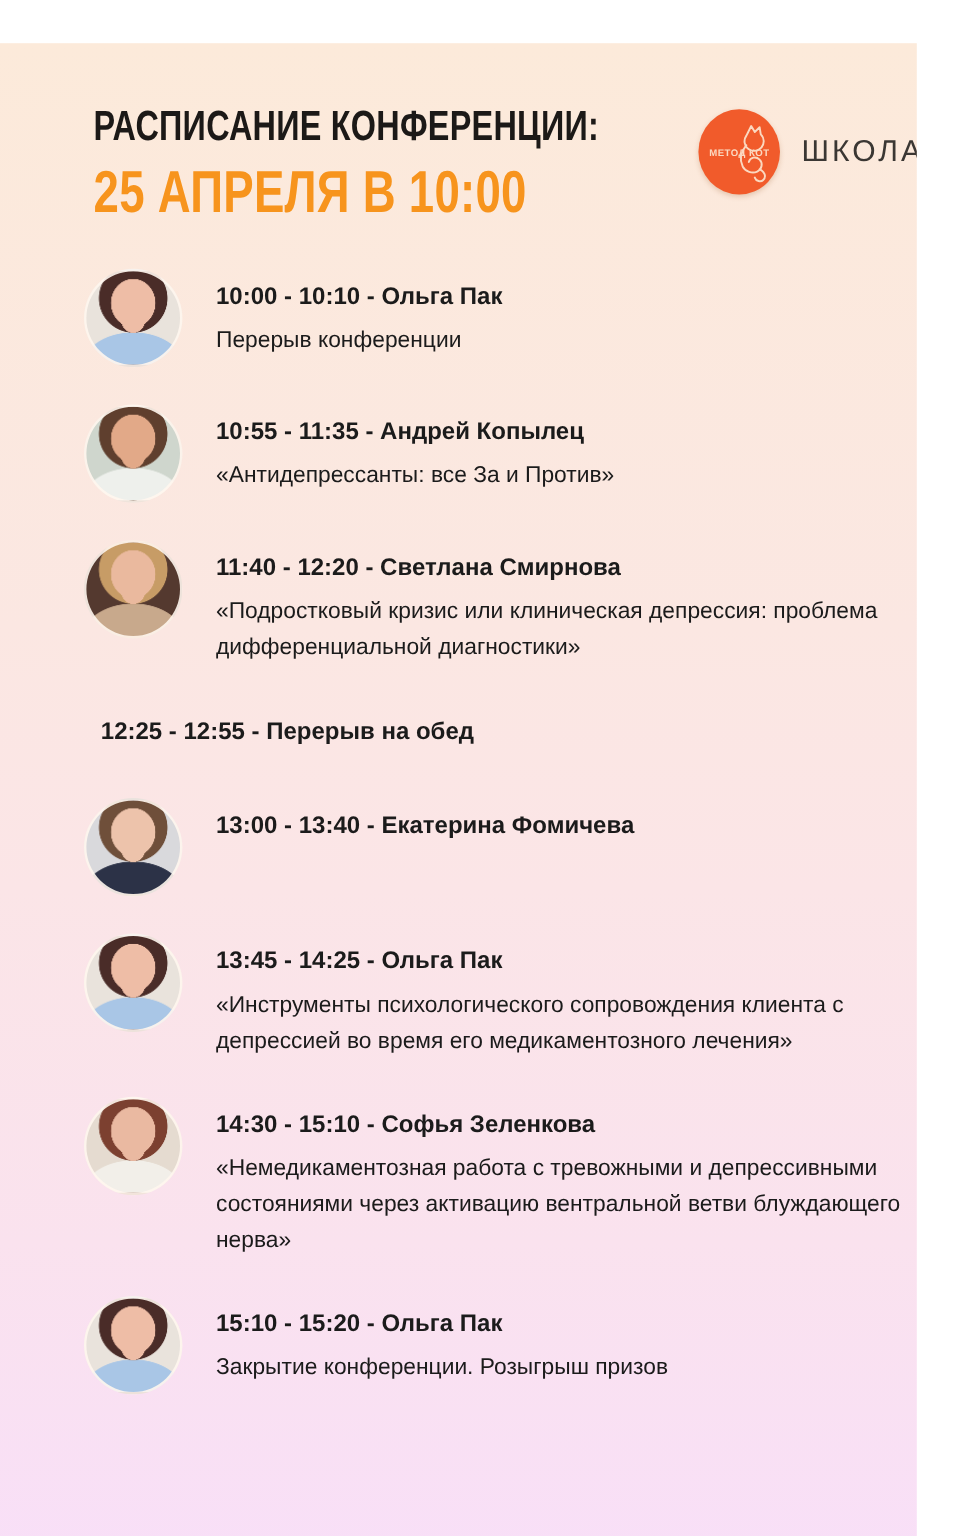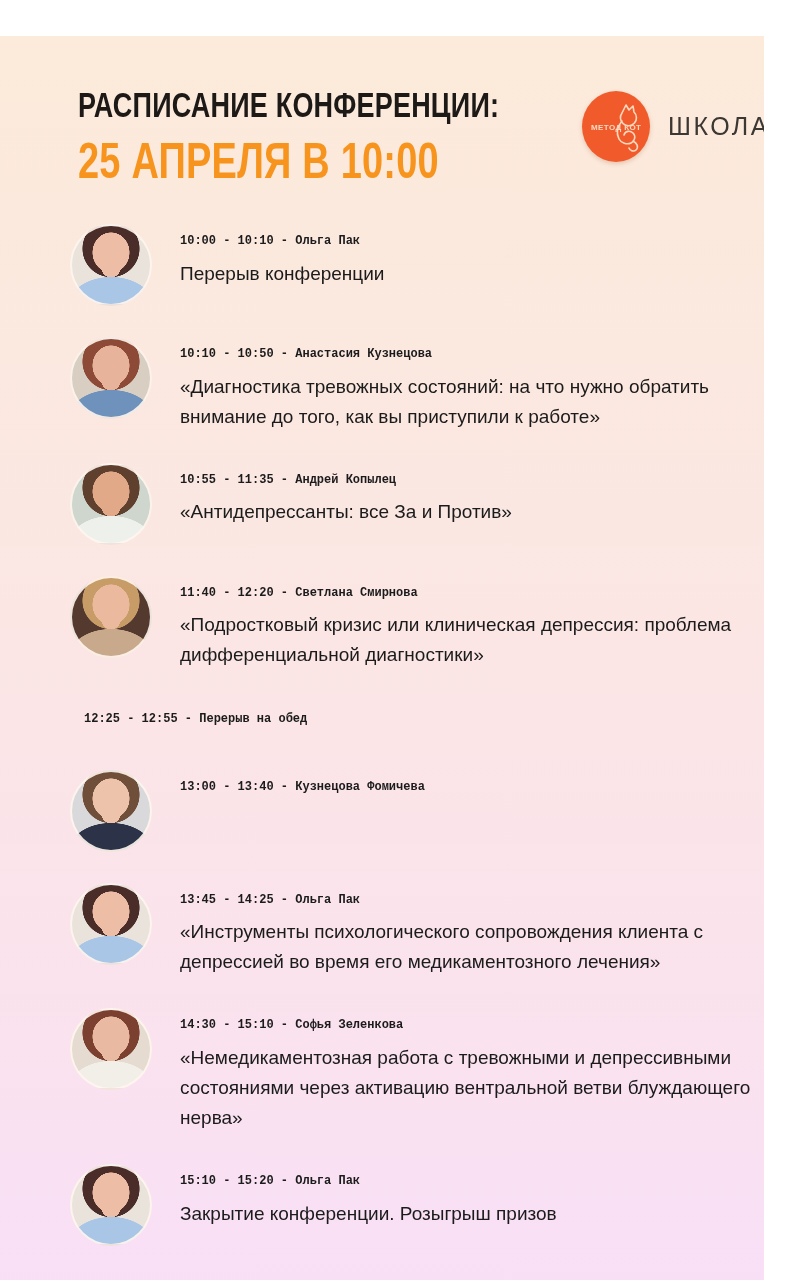--- a/index.html
+++ b/index.html
@@ -34,21 +34,21 @@
     flex:none;width:78px;height:78px;border-radius:50%;
     border:2px solid rgba(255,246,238,.9);
     background:
       radial-gradient(ellipse 24% 26% at 50% 34%, var(--skin) 98%, transparent 100%),
       radial-gradient(ellipse 13% 14% at 50% 52%, var(--skin) 98%, transparent 100%),
       radial-gradient(ellipse 37% 37% at 50% 29%, var(--hair) 98%, transparent 100%),
       radial-gradient(ellipse 54% 36% at 50% 101%, var(--shirt) 98%, transparent 100%),
       var(--bg);
   }
   .item-text{padding-top:10px;}
-  .item-heading{font-size:12px;font-weight:bold;line-height:1.3;margin-bottom:9px;font-family:Liberation Mono, monospace;}
+  .item-heading{font-size:20px;font-weight:bold;line-height:1.3;margin-bottom:9px;}
   .item-talk{font-size:19px;line-height:1.58;max-width:622px;}
   .break-item{padding-left:14px;margin-top:42px;margin-bottom:42px;}
   .break-item .item-heading{margin-bottom:0;}
 </style>
 </head>
 <body>
 
 <div class="page">
 
   <div class="header">
@@ -73,27 +73,20 @@
   <div class="schedule">
 
     <div class="item">
       <div class="avatar" style="--bg: #e9e3dc; --hair: #4a2c28; --skin: #eebda6; --shirt: #a9c6e6;"></div>
       <div class="item-text">
         <div class="item-heading"><span>10:00 - 10:10</span><span> - </span><span>Ольга Пак</span></div>
         <div class="item-talk">Перерыв конференции</div>
       </div>
     </div>
 
-    <div class="item">
-      <div class="avatar" style="--bg: #d8cec2; --hair: #8d4a36; --skin: #e7b49b; --shirt: #6f92bd;"></div>
-      <div class="item-text">
-        <div class="item-heading"><span>10:10 - 10:50</span><span> - </span><span>Анастасия Кузнецова</span></div>
-        <div class="item-talk">«Диагностика тревожных состояний: на что нужно обратить внимание до того, как вы приступили к работе»</div>
-      </div>
-    </div>
 
     <div class="item">
       <div class="avatar" style="--bg: #cfd6cd; --hair: #5f3f2e; --skin: #e2a988; --shirt: #eef0ec;"></div>
       <div class="item-text">
         <div class="item-heading"><span>10:55 - 11:35</span><span> - </span><span>Андрей Копылец</span></div>
         <div class="item-talk">«Антидепрессанты: все За и Против»</div>
       </div>
     </div>
 
     <div class="item">
@@ -104,21 +97,21 @@
       </div>
     </div>
 
     <div class="item break-item">
       <div class="item-heading"><span>12:25 - 12:55</span><span> - </span><span>Перерыв на обед</span></div>
     </div>
 
     <div class="item">
       <div class="avatar" style="--bg: #d9d9dc; --hair: #6f4f3a; --skin: #edc3ab; --shirt: #2c3247;"></div>
       <div class="item-text">
-        <div class="item-heading"><span>13:00 - 13:40</span><span> - </span><span>Кузнецова Фомичева</span></div>
+        <div class="item-heading"><span>13:00 - 13:40</span><span> - </span><span>Екатерина Фомичева</span></div>
       </div>
     </div>
 
     <div class="item">
       <div class="avatar" style="--bg: #e9e3dc; --hair: #4a2c28; --skin: #eebda6; --shirt: #a9c6e6;"></div>
       <div class="item-text">
         <div class="item-heading"><span>13:45 - 14:25</span><span> - </span><span>Ольга Пак</span></div>
         <div class="item-talk" style="max-width:560px;">«Инструменты психологического сопровождения клиента с депрессией во время его медикаментозного лечения»</div>
       </div>
     </div>

